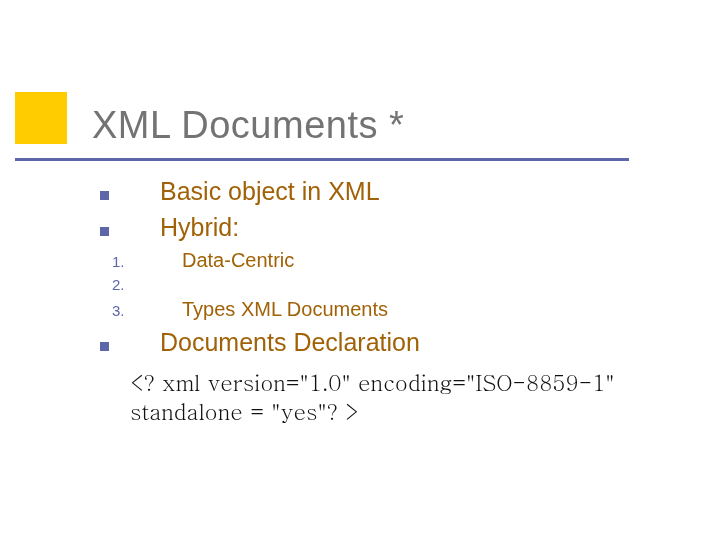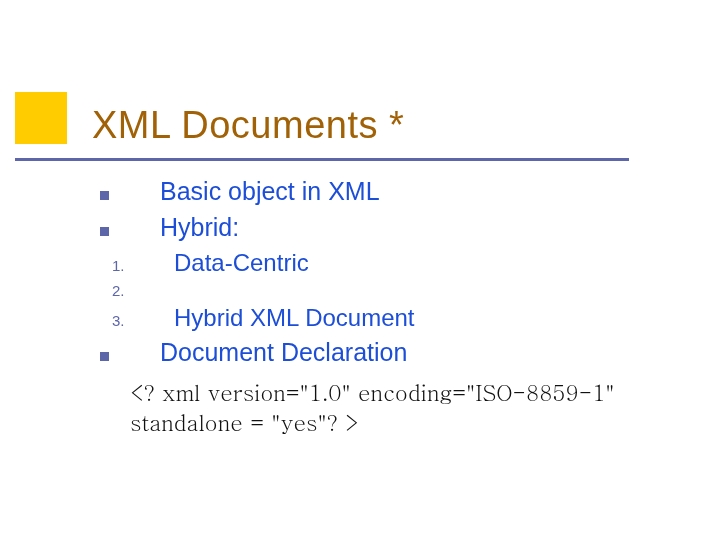--- a/index.html
+++ b/index.html
@@ -33,21 +33,21 @@
     width: 614px;
     height: 3px;
     background: #5c66a9;
     z-index: 1;
   }
   .title {
     position: absolute;
     left: 92px;
     top: 104px;
     font-size: 38px;
-    color: #a16207;
+    color: #737373;
     font-weight: 400;
     z-index: 2;
     letter-spacing: 0.5px;
   }
   .body {
     position: absolute;
     left: 100px;
     top: 175px;
     width: 560px;
   }
@@ -72,26 +72,26 @@
     height: 9px;
     background: #5c66a9;
   }
   .num {
     font-size: 15px;
     color: #5c66a9;
     font-family: Verdana, sans-serif;
   }
   .txt {
     font-size: 25px;
-    color: #1d4ed8;
+    color: #a16207;
     line-height: 1.32;
   }
   .txt.lvl2 {
-    font-size: 24px;
-    margin-left: 2px;
+    font-size: 20px;
+    margin-left: 10px;
   }
   .decl {
     margin-top: 8px;
     margin-left: 30px;
     font-family: "Batang", "MS Mincho", "SimSun", Georgia, serif;
     font-size: 22px;
     color: #111;
     line-height: 1.35;
     width: 540px;
   }
@@ -131,26 +131,26 @@
     <div class="row">
       <span class="marker lvl2">
           <span class="num">2.</span>
         </span>
     </div>
 
     <div class="row">
       <span class="marker lvl2">
           <span class="num">3.</span>
         </span>
-      <span class="txt lvl2">Hybrid XML Document</span>
+      <span class="txt lvl2">Types XML Documents</span>
     </div>
 
     <div class="row">
       <span class="marker">
           <span class="sq"></span>
         </span>
-      <span class="txt">Document Declaration</span>
+      <span class="txt">Documents Declaration</span>
     </div>
 
     <div class="decl">&lt;? xml version="1.0" encoding="ISO-8859-1" standalone = "yes"? &gt;</div>
 
   </div>
 </div>
 
 </body></html>

